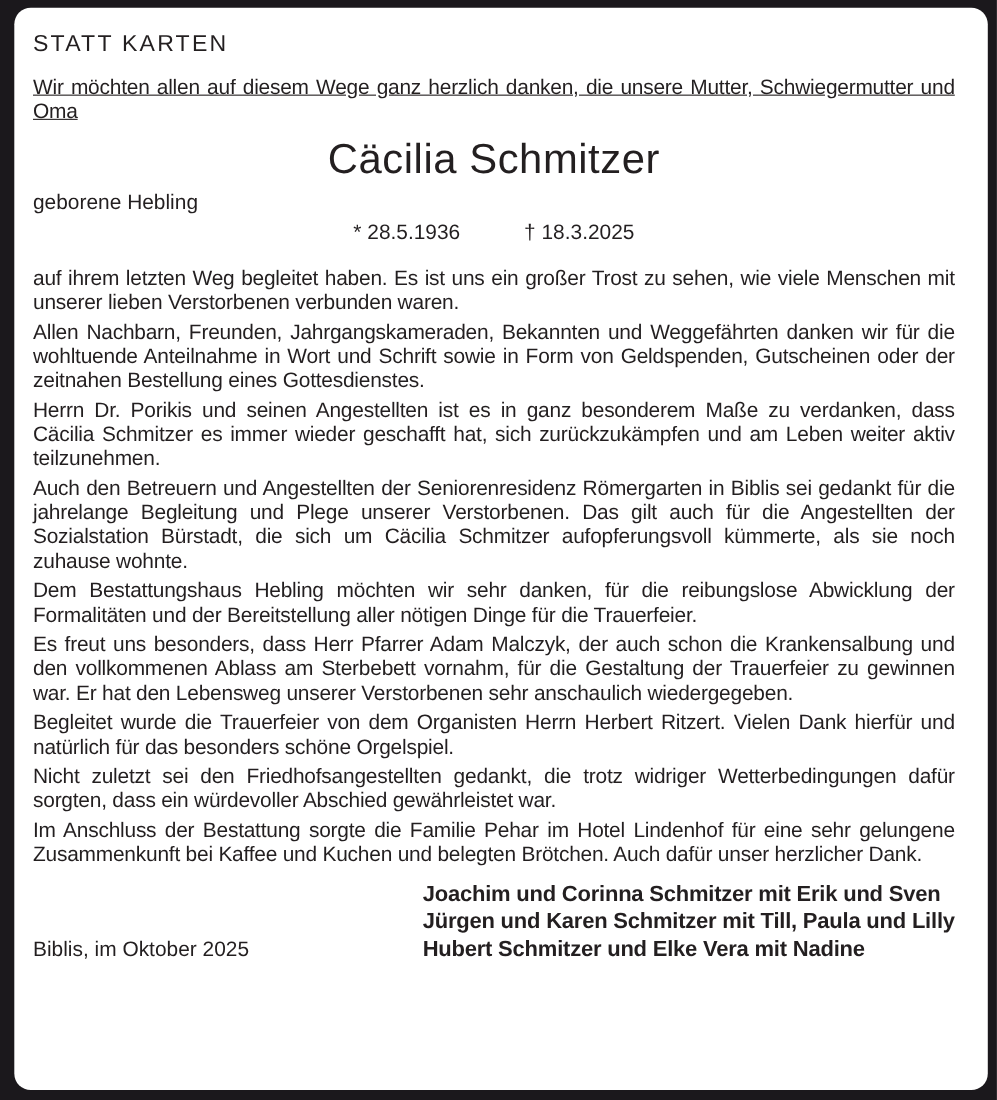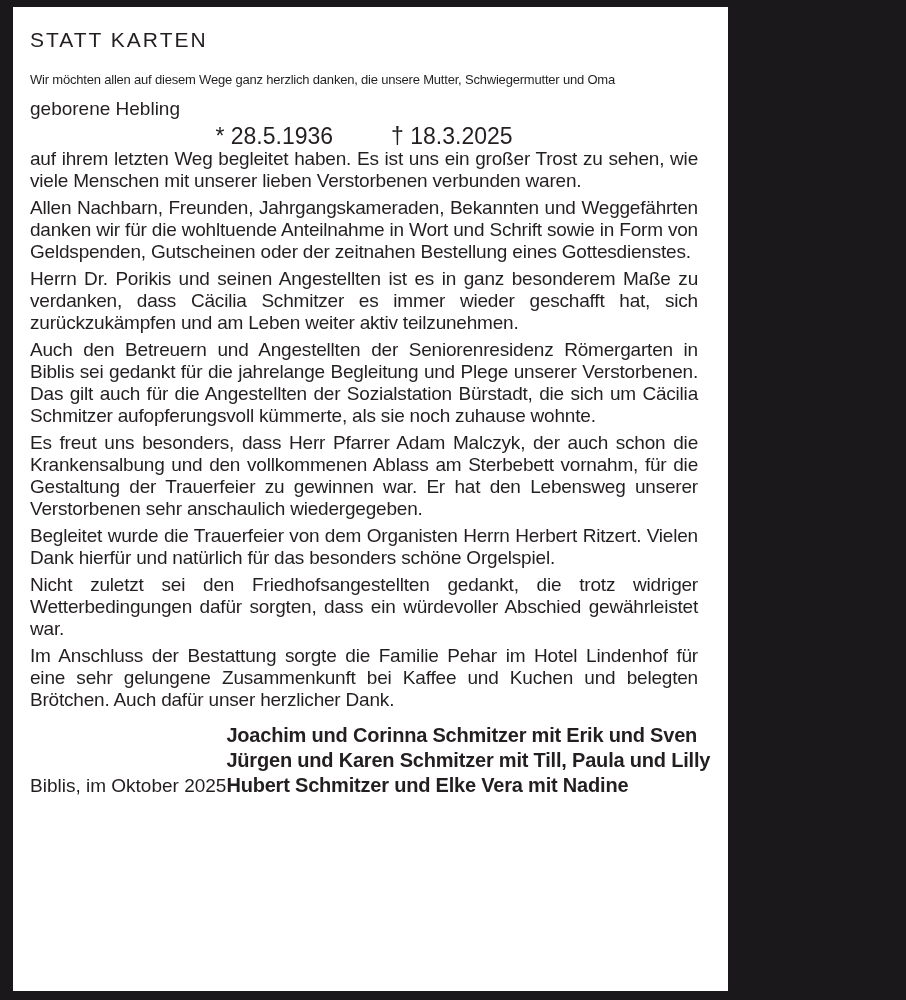--- a/index.html
+++ b/index.html
@@ -14,63 +14,66 @@
   .page {
     position: relative;
     width: 906px;
     height: 1000px;
     background: #1b181c;
   }
   .paper {
     position: absolute;
     left: 13px;
     top: 7px;
-    width: 715px;
+    width: 885px;
     height: 984px;
     background: #ffffff;
     box-sizing: border-box;
     padding: 0 30px 0 17px;
     color: #231f20;
+    border-radius: 15px;
   }
   .statt-karten {
     margin-top: 21px;
     font-size: 21px;
     letter-spacing: 2px;
     white-space: nowrap;
   }
   .intro {
     margin-top: 17px;
-    font-size: 13px;
+    font-size: 19px;
     line-height: 22px;
     letter-spacing: -0.2px;
     text-align: justify;
+    text-decoration: underline;
   }
   .deceased-name {
     margin-top: 10px;
     text-align: center;
     font-size: 38px;
     font-weight: 400;
     letter-spacing: 0.5px;
     line-height: 44px;
   }
   .maiden-name {
     margin-top: 7px;
     text-align: left;
     font-size: 19px;
     line-height: 22px;
   }
   .dates-row {
     margin-top: 4px;
     display: flex;
     justify-content: center;
     gap: 58px;
-    font-size: 23px;
+    font-size: 19px;
     line-height: 24px;
   }
   .body-text {
+    margin-top: 19px;
   }
   .body-text p {
     margin: 0 0 5px 0;
     font-size: 19px;
     line-height: 22px;
     letter-spacing: -0.2px;
     text-align: justify;
   }
   .footer {
     display: flex;
@@ -96,33 +99,35 @@
 </head>
 <body>
 
 <div class="page">
   <div class="paper">
 
     <div class="statt-karten">STATT KARTEN</div>
 
     <div class="intro">Wir möchten allen auf diesem Wege ganz herzlich danken, die unsere Mutter, Schwiegermutter und Oma</div>
 
+    <div class="deceased-name">Cäcilia Schmitzer</div>
 
     <div class="maiden-name">geborene Hebling</div>
 
     <div class="dates-row">
       <span><span>*</span> <span>28.5.1936</span></span>
       <span><span>†</span> <span>18.3.2025</span></span>
     </div>
 
     <div class="body-text">
       <p>auf ihrem letzten Weg begleitet haben. Es ist uns ein großer Trost zu sehen, wie viele Menschen mit unserer lieben Verstorbenen verbunden waren.</p>
       <p>Allen Nachbarn, Freunden, Jahrgangskameraden, Bekannten und Weggefährten danken wir für die wohltuende Anteilnahme in Wort und Schrift sowie in Form von Geldspenden, Gutscheinen oder der zeitnahen Bestellung eines Gottesdienstes.</p>
       <p>Herrn Dr. Porikis und seinen Angestellten ist es in ganz besonderem Maße zu verdanken, dass Cäcilia Schmitzer es immer wieder geschafft hat, sich zurückzukämpfen und am Leben weiter aktiv teilzunehmen.</p>
       <p>Auch den Betreuern und Angestellten der Seniorenresidenz Römergarten in Biblis sei gedankt für die jahrelange Begleitung und Plege unserer Verstorbenen. Das gilt auch für die Angestellten der Sozialstation Bürstadt, die sich um Cäcilia Schmitzer aufopferungsvoll kümmerte, als sie noch zuhause wohnte.</p>
+      <p>Dem Bestattungshaus Hebling möchten wir sehr danken, für die reibungslose Abwicklung der Formalitäten und der Bereitstellung aller nötigen Dinge für die Trauerfeier.</p>
       <p>Es freut uns besonders, dass Herr Pfarrer Adam Malczyk, der auch schon die Krankensalbung und den vollkommenen Ablass am Sterbebett vornahm, für die Gestaltung der Trauerfeier zu gewinnen war. Er hat den Lebensweg unserer Verstorbenen sehr anschaulich wiedergegeben.</p>
       <p>Begleitet wurde die Trauerfeier von dem Organisten Herrn Herbert Ritzert. Vielen Dank hierfür und natürlich für das besonders schöne Orgelspiel.</p>
       <p>Nicht zuletzt sei den Friedhofsangestellten gedankt, die trotz widriger Wetterbedingungen dafür sorgten, dass ein würdevoller Abschied gewährleistet war.</p>
       <p>Im Anschluss der Bestattung sorgte die Familie Pehar im Hotel Lindenhof für eine sehr gelungene Zusammenkunft bei Kaffee und Kuchen und belegten Brötchen. Auch dafür unser herzlicher Dank.</p>
     </div>
 
     <div class="footer">
       <div class="place-date">Biblis, im Oktober 2025</div>
       <div class="family-block">
         <div>Joachim und Corinna Schmitzer mit Erik und Sven</div>

